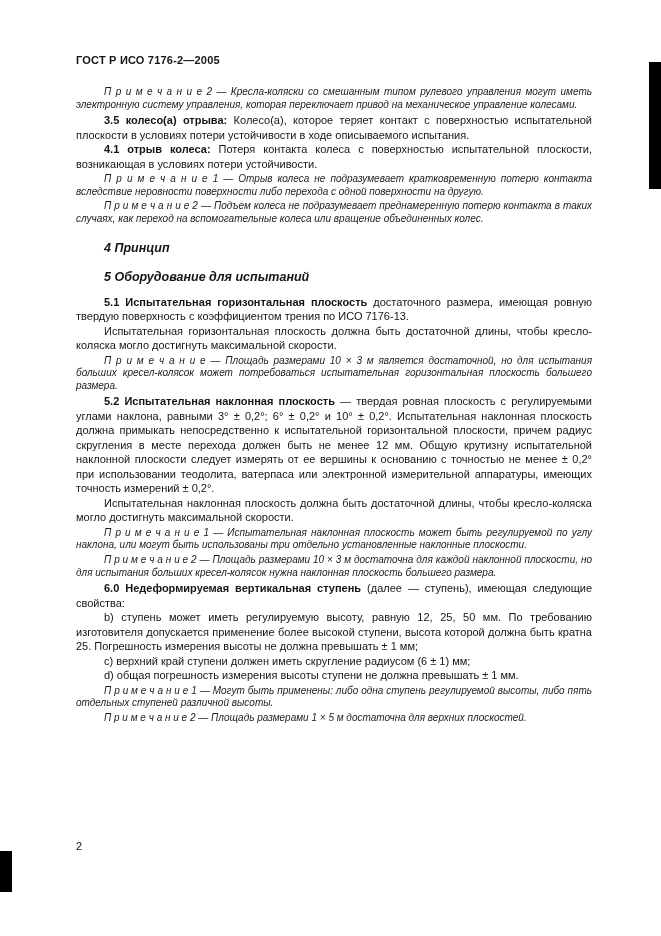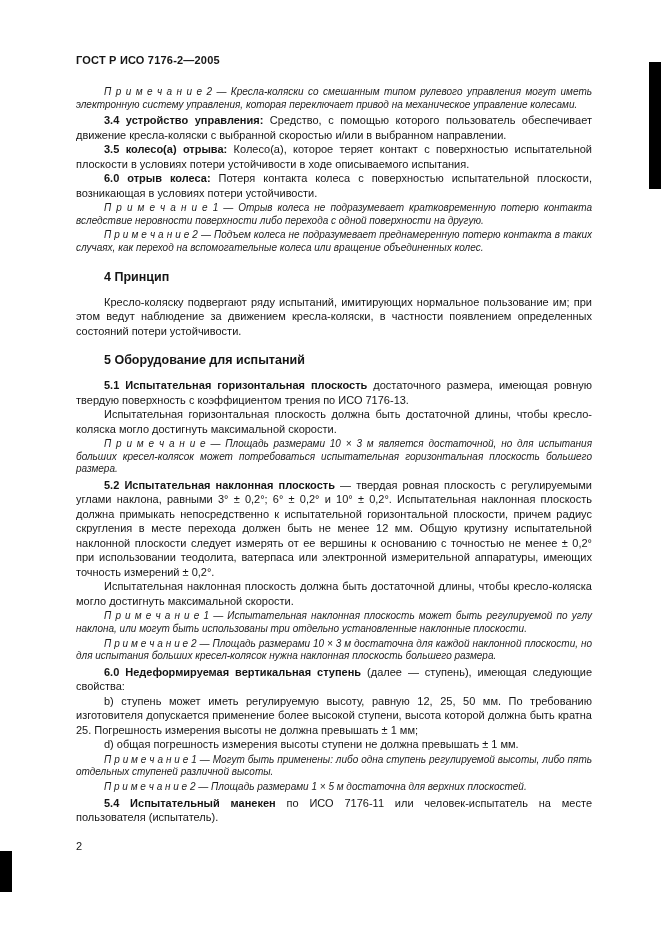--- a/index.html
+++ b/index.html
@@ -40,20 +40,21 @@
     text-indent: 28px;
     margin: 2px 0;
     color: #1c1c1c;
     font-style: italic;
   }
   h2.section-heading {
     font-size: 12.5px;
     font-weight: 700;
     margin: 15px 0 11px 0;
     text-indent: 28px;
+    font-style: italic;
   }
   b.lead { font-weight: 700; }
   .page-number {
     position: absolute;
     left: 76px;
     top: 840px;
     font-size: 11px;
   }
 </style>
 </head>
@@ -63,56 +64,54 @@
 
   <div class="corner-mark top-right"></div>
   <div class="corner-mark bottom-left"></div>
 
   <div class="content">
 
     <div class="doc-header">ГОСТ Р ИСО 7176-2—2005</div>
 
     <p class="note">П р и м е ч а н и е 2 — Кресла-коляски со смешанным типом рулевого управления могут иметь электронную систему управления, которая переключает привод на механическое управление колесами.</p>
 
-    <p class="body"><b class="lead">3.4 устройство управления:</b><span> Средство, с помощью которого пользователь обеспечивает движение кресла-коляски с выбранной скоростью и/или в выбранном направлении.</span></p>
 
     <p class="body"><b class="lead">3.5 колесо(а) отрыва:</b><span> Колесо(а), которое теряет контакт с поверхностью испытательной плоскости в условиях потери устойчивости в ходе описываемого испытания.</span></p>
 
 
-    <p class="body"><b class="lead">6.0 отрыв колеса:</b><span> Потеря контакта колеса с поверхностью испытательной плоскости, возникающая в условиях потери устойчивости.</span></p>
+    <p class="body"><b class="lead">4.1 отрыв колеса:</b><span> Потеря контакта колеса с поверхностью испытательной плоскости, возникающая в условиях потери устойчивости.</span></p>
 
     <p class="note">П р и м е ч а н и е 1 — Отрыв колеса не подразумевает кратковременную потерю контакта вследствие неровности поверхности либо перехода с одной поверхности на другую.</p>
     <p class="note">П р и м е ч а н и е 2 — Подъем колеса не подразумевает преднамеренную потерю контакта в таких случаях, как переход на вспомогательные колеса или вращение объединенных колес.</p>
 
     <h2 class="section-heading">4 Принцип</h2>
 
-    <p class="body">Кресло-коляску подвергают ряду испытаний, имитирующих нормальное пользование им; при этом ведут наблюдение за движением кресла-коляски, в частности появлением определенных состояний потери устойчивости.</p>
 
     <h2 class="section-heading">5 Оборудование для испытаний</h2>
 
     <p class="body"><b class="lead">5.1 Испытательная горизонтальная плоскость</b><span> достаточного размера, имеющая ровную твердую поверхность с коэффициентом трения по ИСО 7176-13.</span></p>
 
     <p class="body">Испытательная горизонтальная плоскость должна быть достаточной длины, чтобы кресло-коляска могло достигнуть максимальной скорости.</p>
 
     <p class="note">П р и м е ч а н и е — Площадь размерами 10 × 3 м является достаточной, но для испытания больших кресел-колясок может потребоваться испытательная горизонтальная плоскость большего размера.</p>
 
     <p class="body"><b class="lead">5.2 Испытательная наклонная плоскость</b><span> — твердая ровная плоскость с регулируемыми углами наклона, равными 3° ± 0,2°; 6° ± 0,2° и 10° ± 0,2°. Испытательная наклонная плоскость должна примыкать непосредственно к испытательной горизонтальной плоскости, причем радиус скругления в месте перехода должен быть не менее 12 мм. Общую крутизну испытательной наклонной плоскости следует измерять от ее вершины к основанию с точностью не менее ± 0,2° при использовании теодолита, ватерпаса или электронной измерительной аппаратуры, имеющих точность измерений ± 0,2°.</span></p>
 
     <p class="body">Испытательная наклонная плоскость должна быть достаточной длины, чтобы кресло-коляска могло достигнуть максимальной скорости.</p>
 
     <p class="note">П р и м е ч а н и е 1 — Испытательная наклонная плоскость может быть регулируемой по углу наклона, или могут быть использованы три отдельно установленные наклонные плоскости.</p>
     <p class="note">П р и м е ч а н и е 2 — Площадь размерами 10 × 3 м достаточна для каждой наклонной плоскости, но для испытания больших кресел-колясок нужна наклонная плоскость большего размера.</p>
 
     <p class="body"><b class="lead">6.0 Недеформируемая вертикальная ступень</b><span> (далее — ступень), имеющая следующие свойства:</span></p>
 
     <p class="body">b) ступень может иметь регулируемую высоту, равную 12, 25, 50 мм. По требованию изготовителя допускается применение более высокой ступени, высота которой должна быть кратна 25. Погрешность измерения высоты не должна превышать ± 1 мм;</p>
+    <p class="body">c) верхний край ступени должен иметь скругление радиусом (6 ± 1) мм;</p>
     <p class="body">d) общая погрешность измерения высоты ступени не должна превышать ± 1 мм.</p>
 
     <p class="note">П р и м е ч а н и е 1 — Могут быть применены: либо одна ступень регулируемой высоты, либо пять отдельных ступеней различной высоты.</p>
     <p class="note">П р и м е ч а н и е 2 — Площадь размерами 1 × 5 м достаточна для верхних плоскостей.</p>
 
-    <p class="body"><b class="lead">5.4 Испытательный манекен</b><span> по ИСО 7176-11 или человек-испытатель на месте пользователя (испытатель).</span></p>
 
   </div>
 
   <div class="page-number">2</div>
 
 </div>
 
 </body></html>

